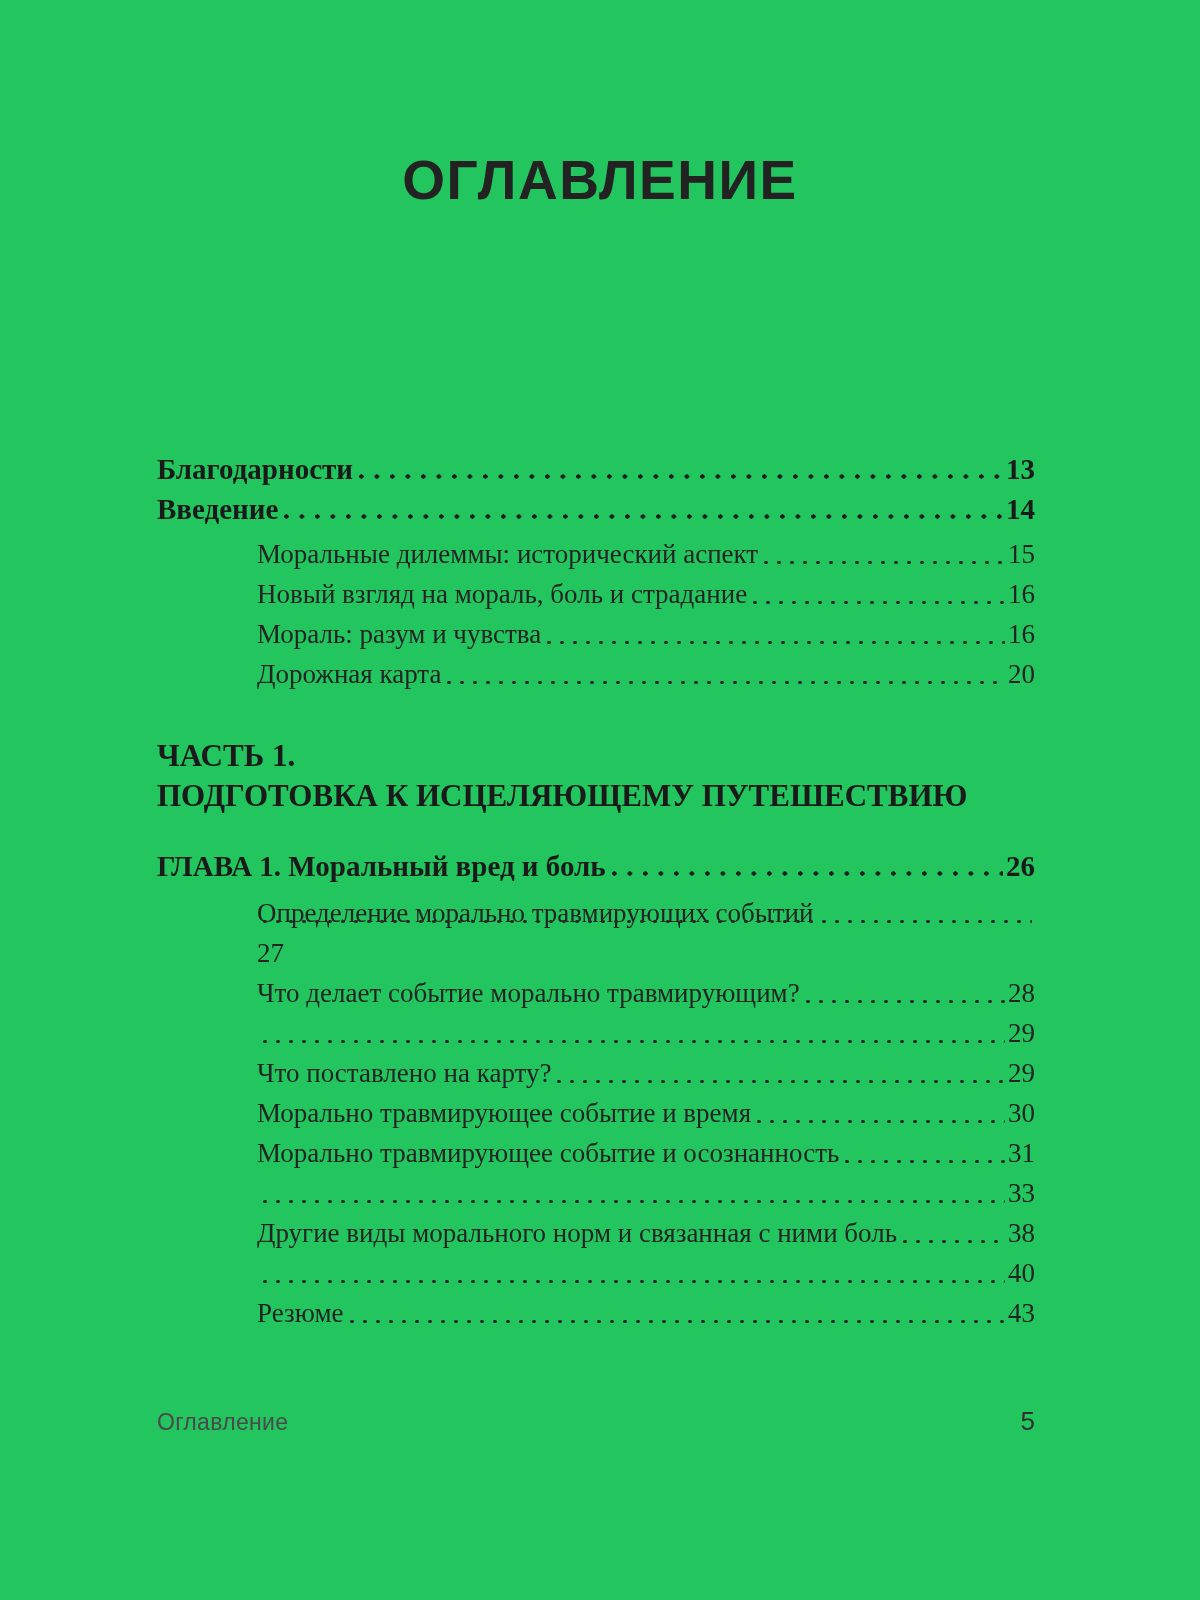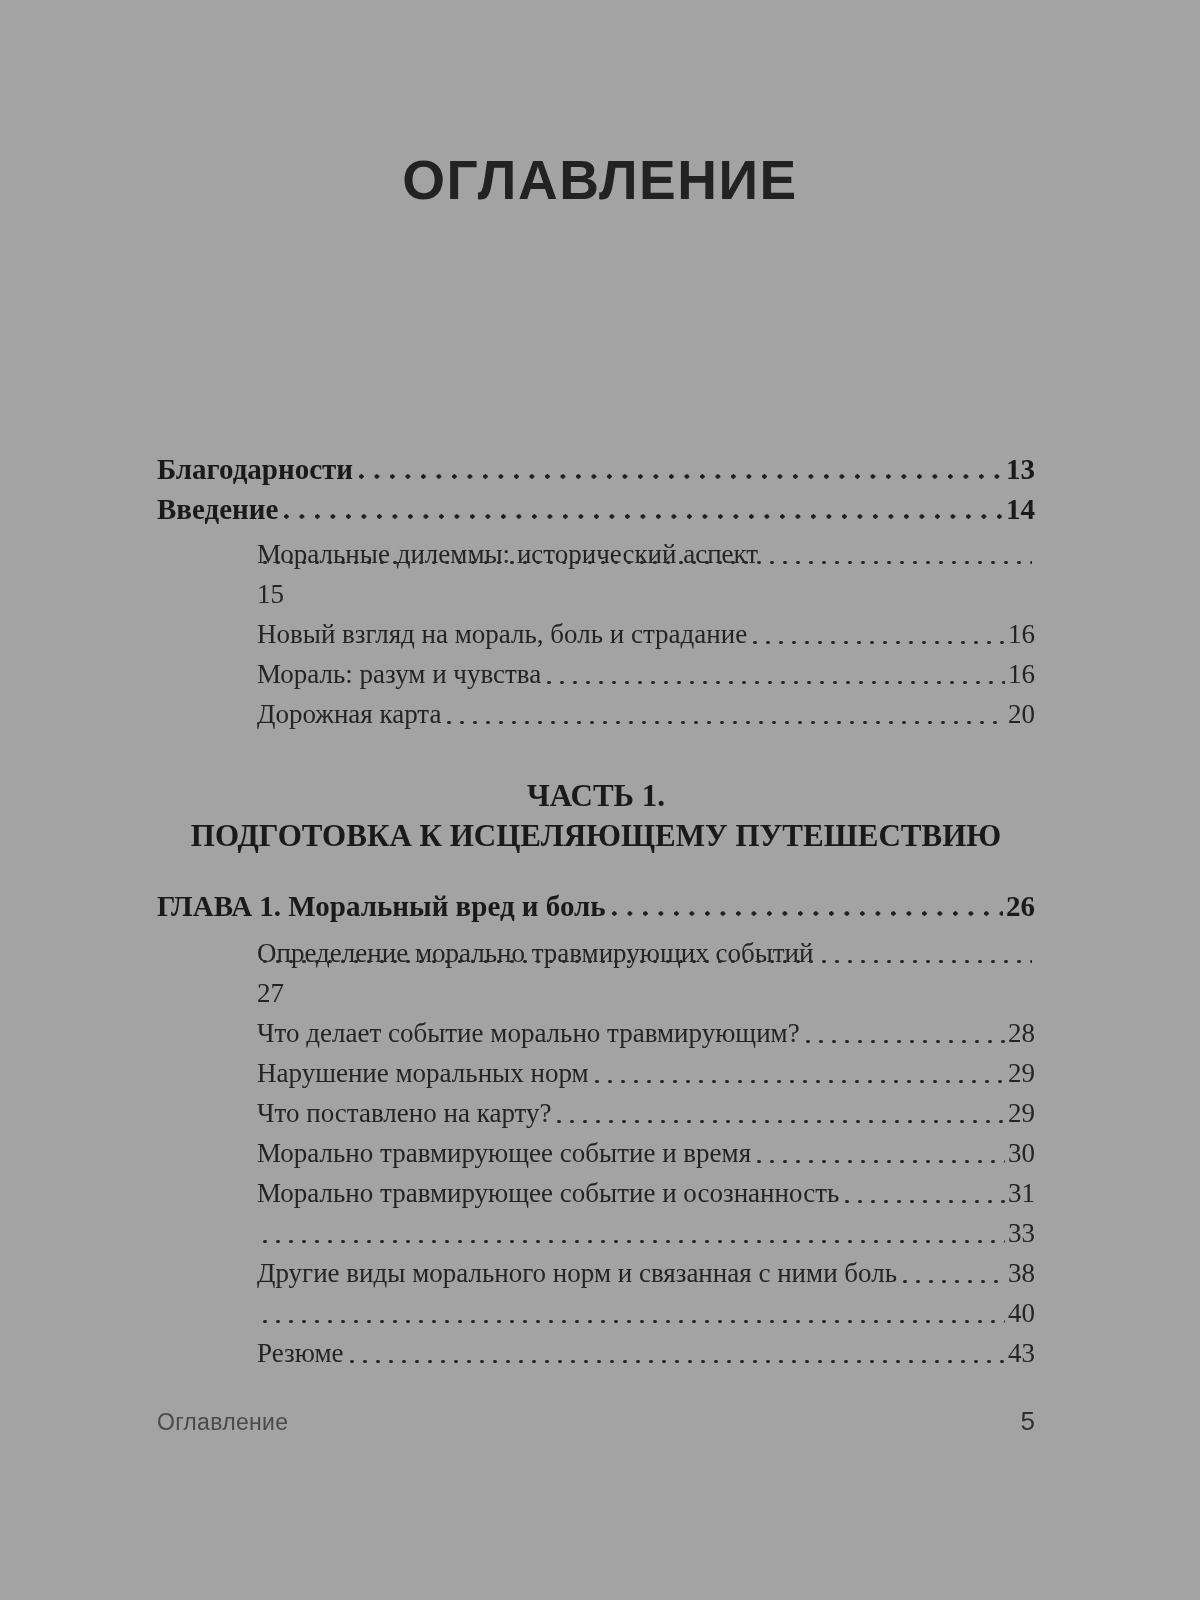--- a/index.html
+++ b/index.html
@@ -11,21 +11,21 @@
     width: 1200px;
     height: 1600px;
     position: relative;
     font-family: "Liberation Serif", "DejaVu Serif", serif;
     color: #1f1f1f;
     overflow: hidden;
   }
   .page {
     position: absolute;
     inset: 0;
-    background: #a3a3a3;
+    background: #22c55e;
   }
   .doc-title {
     margin: 150px 0 0 0;
     text-align: center;
     font-family: "Liberation Sans", "DejaVu Sans", sans-serif;
     font-weight: 700;
     font-size: 55px;
     line-height: 60px;
     letter-spacing: 1.5px;
     color: #222222;
@@ -68,25 +68,24 @@
     font-size: 29px;
     color: #1a1a1a;
   }
   .row-section .leader::after, .row-chapter .leader::after {
     background-image: radial-gradient(circle at 2.4px 2.5px, #1f1f1f 2.1px, rgba(0,0,0,0) 2.3px);
     background-size: 15.5px 5px;
     bottom: 10px;
   }
   .row-sub { padding-left: 100px; color: #242424; }
   .toc > * + .row-section { }
-  .row-section + .row-sub { margin-top: 5px; flex-direction: column; }
+  .row-section + .row-sub { margin-top: 5px; }
   .row-chapter + .row-sub { margin-top: 7px; flex-direction: column; }
   .part-block {
     margin: 42px 0 30px 0;
-    text-align: center;
     font-weight: 700;
     font-size: 31px;
     line-height: 40px;
     color: #1a1a1a;
   }
   .footer {
     position: absolute;
     left: 157px;
     width: 878px;
     top: 1406px;
@@ -156,21 +155,20 @@
         <span class="label">Определение морально травмирующих событий</span>
         <span class="leader"></span>
         <span class="pagenum">27</span>
       </div>
       <div class="toc-row row-sub">
         <span class="label">Что делает событие морально травмирующим?</span>
         <span class="leader"></span>
         <span class="pagenum">28</span>
       </div>
       <div class="toc-row row-sub">
-        <span class="label">Нарушение моральных норм</span>
         <span class="leader"></span>
         <span class="pagenum">29</span>
       </div>
       <div class="toc-row row-sub">
         <span class="label">Что поставлено на карту?</span>
         <span class="leader"></span>
         <span class="pagenum">29</span>
       </div>
       <div class="toc-row row-sub">
         <span class="label">Морально травмирующее событие и время</span>

